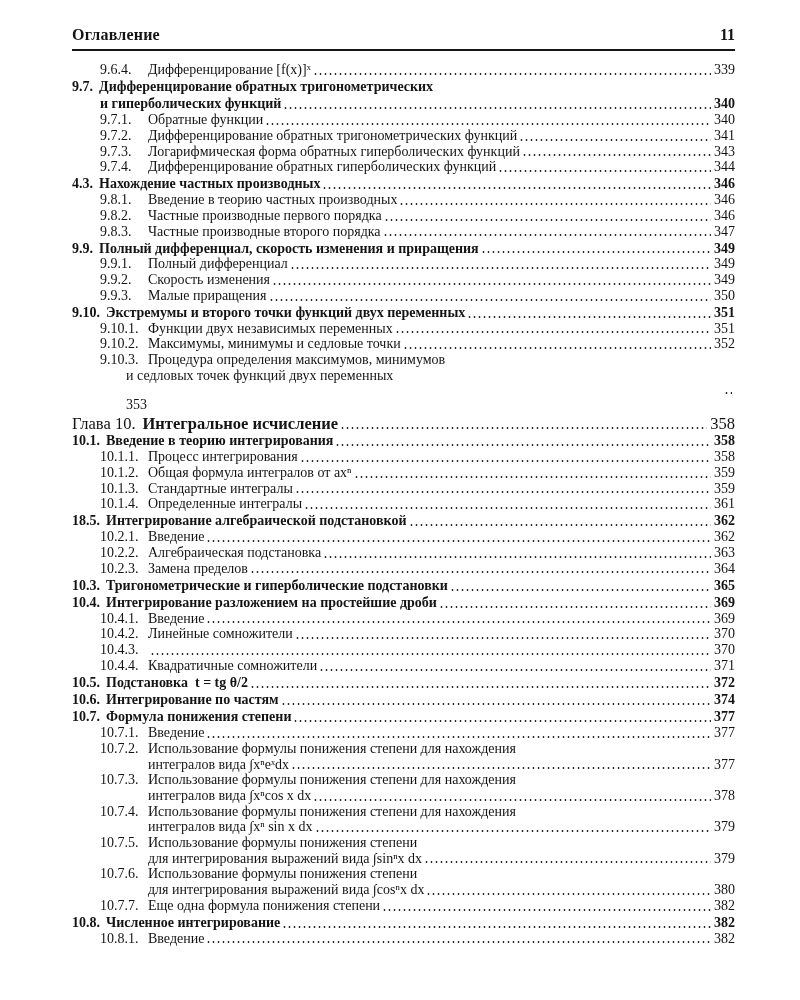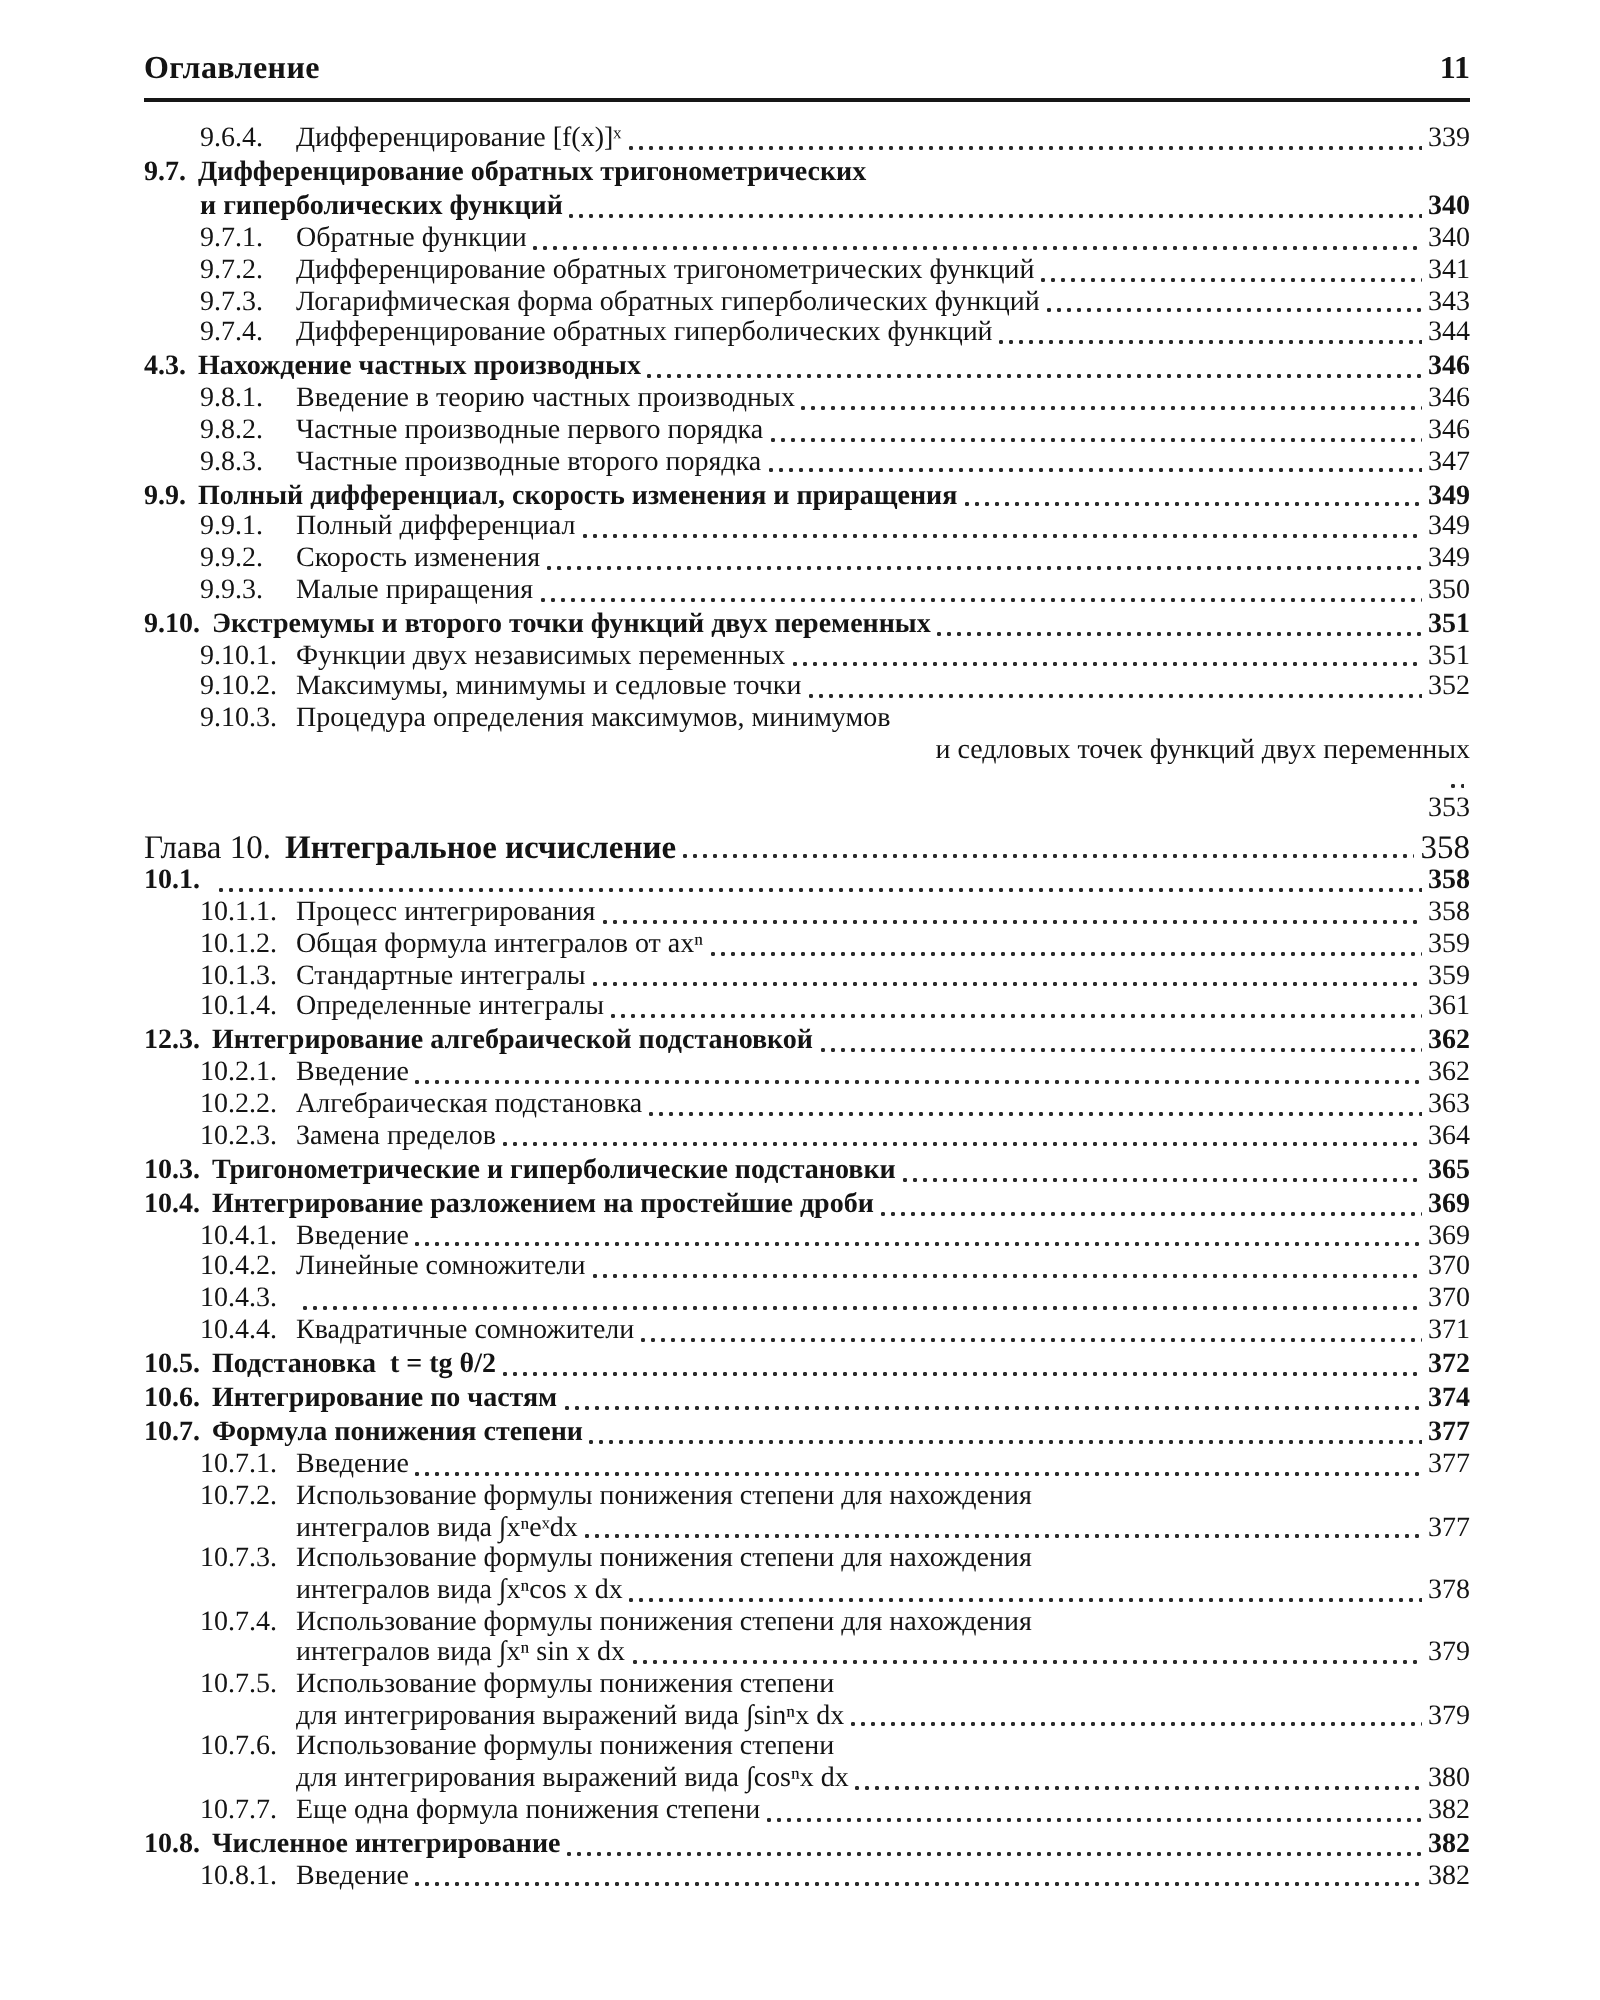--- a/index.html
+++ b/index.html
@@ -19,21 +19,21 @@
   .toc { margin:11px 65px 0 72px; }
   .row { display:flex; align-items:baseline; line-height:15.7px; font-size:14px; }
   .row .num { white-space:pre; }
   .row .ttl { white-space:pre; }
   .row .pg  { white-space:pre; }
   .row .leader {
     flex:1 1 auto; min-width:8px; height:13px; margin:0 3px 0 2px; align-self:flex-end;
     background-image:radial-gradient(circle, #2a2a2a 1px, rgba(0,0,0,0) 1.15px);
     background-size:5px 4px; background-repeat:repeat-x; background-position:0 7px;
   }
-  .sub { padding-left:28px;align-items:flex-end; }
+  .sub { padding-left:28px; }
   .sub .num { min-width:48px; display:inline-block; }
   .sec { font-weight:bold; margin-top:1.5px;align-items:flex-end; }
   .sec .num { margin-right:6px; }
   .chap { font-size:16.5px; margin-top:4px;justify-content:center; }
   .chap .ttl { font-weight:bold; }
   .chap .num { margin-right:7px; font-weight:normal; }
   .cont-sec  { padding-left:28px; }
   .cont-sub  { padding-left:54px;flex-direction:column; }
   .sub.cont-title { padding-left:76px; }
 </style>
@@ -162,20 +162,21 @@
         <span class="pg">353</span>
       </div>
       <div class="row chap">
         <span class="num">Глава 10.</span>
         <span class="ttl">Интегральное исчисление</span>
         <span class="leader"></span>
         <span class="pg">358</span>
       </div>
       <div class="row sec">
         <span class="num">10.1.</span>
+        <span class="ttl">Введение в теорию интегрирования</span>
         <span class="leader"></span>
         <span class="pg">358</span>
       </div>
       <div class="row sub">
         <span class="num">10.1.1.</span>
         <span class="ttl">Процесс интегрирования</span>
         <span class="leader"></span>
         <span class="pg">358</span>
       </div>
       <div class="row sub">
@@ -190,21 +191,21 @@
         <span class="leader"></span>
         <span class="pg">359</span>
       </div>
       <div class="row sub">
         <span class="num">10.1.4.</span>
         <span class="ttl">Определенные интегралы</span>
         <span class="leader"></span>
         <span class="pg">361</span>
       </div>
       <div class="row sec">
-        <span class="num">12.3.</span>
+        <span class="num">18.5.</span>
         <span class="ttl">Интегрирование алгебраической подстановкой</span>
         <span class="leader"></span>
         <span class="pg">362</span>
       </div>
       <div class="row sub">
         <span class="num">10.2.1.</span>
         <span class="ttl">Введение</span>
         <span class="leader"></span>
         <span class="pg">362</span>
       </div>

